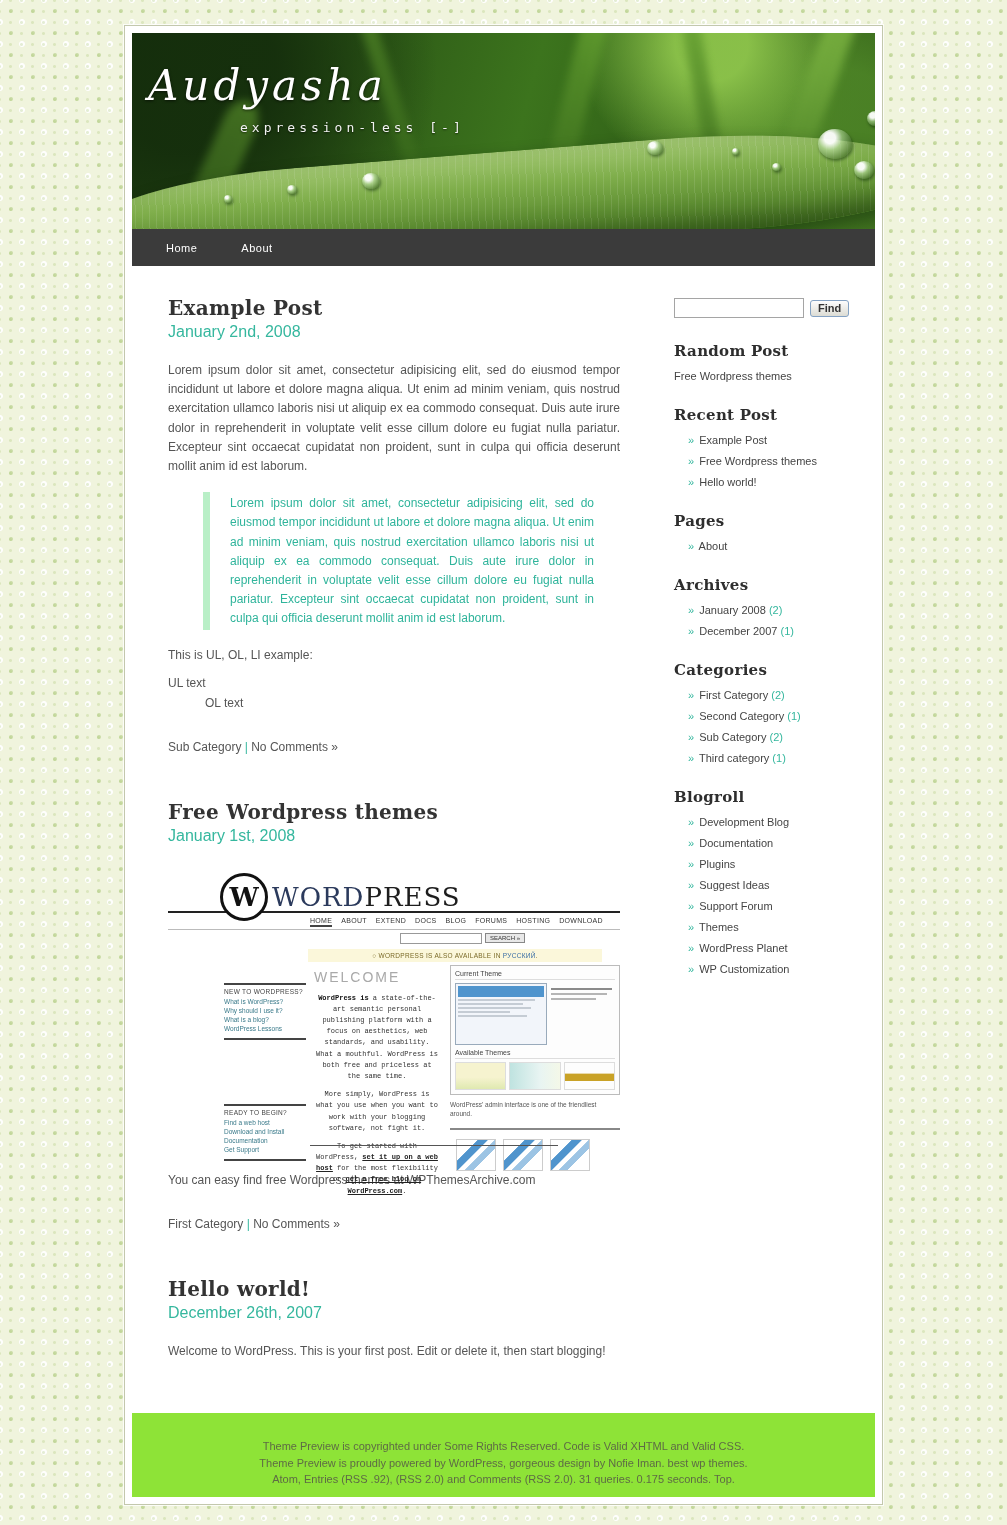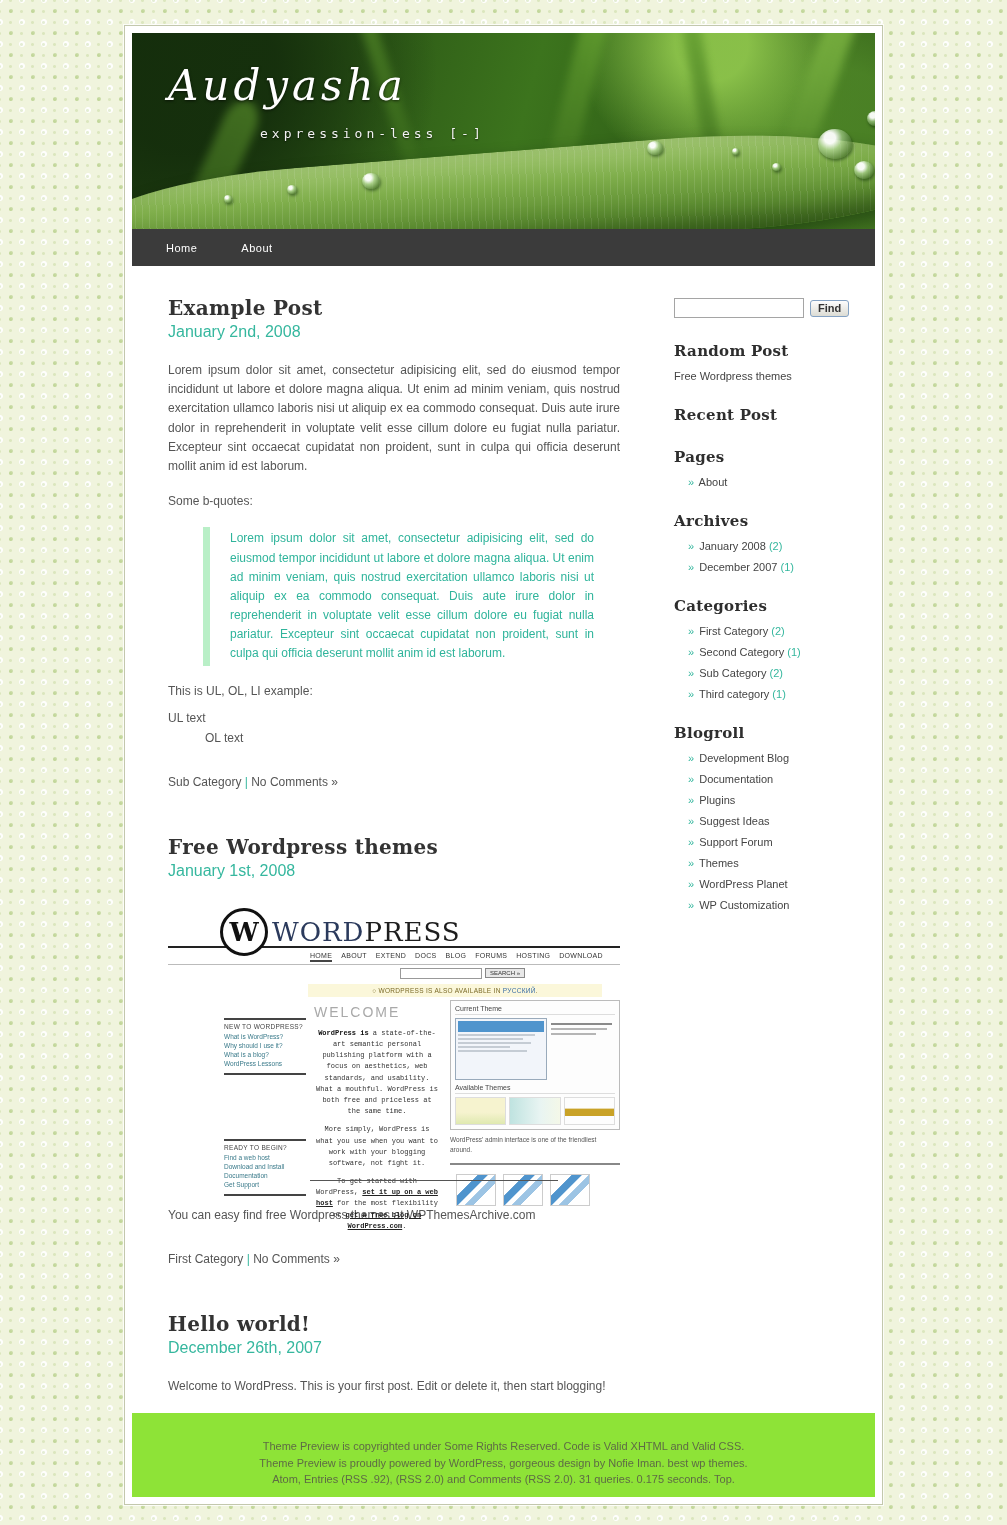--- a/index.html
+++ b/index.html
@@ -37,23 +37,23 @@
     background:
       repeating-linear-gradient(92deg, rgba(255,255,255,.10) 0 1px, rgba(0,0,0,0) 1px 7px),
       linear-gradient(to bottom,#a3c873 0%,#7fae4b 35%,#5f8f33 70%,#4d7a28 100%);
     border-radius:48% 62% 42% 58% / 95% 120% 70% 90%;
     transform:rotate(-4.5deg);
     box-shadow:0 10px 18px rgba(0,20,0,.45), inset 0 -12px 22px rgba(20,50,5,.5);
   }
   .drop{position:absolute; border-radius:50%;
     background:radial-gradient(circle at 35% 30%, rgba(255,255,255,.95) 0 18%, rgba(190,225,170,.55) 40%, rgba(60,100,40,.55) 75%, rgba(30,60,20,.6) 100%);
     box-shadow:1px 2px 3px rgba(0,30,0,.45);}
-  .logo{position:absolute; left:36px; top:28px; color:#fff;}
+  .logo{position:absolute; left:16px; top:28px; color:#fff;}
   .logo-title{font-family:"DejaVu Serif", serif; font-style:italic; font-size:42px; letter-spacing:4px; text-shadow:0 1px 3px rgba(0,0,0,.6);}
-  .logo-tag{font-family:"DejaVu Sans Mono", monospace; font-size:13px; letter-spacing:4px; margin:16px 0 0 92px; color:#f2f2f2; text-shadow:0 1px 2px rgba(0,0,0,.6);}
+  .logo-tag{font-family:"DejaVu Sans Mono", monospace; font-size:13px; letter-spacing:4px; margin:10px 0 0 92px; color:#f2f2f2; text-shadow:0 1px 2px rgba(0,0,0,.6);}
   
   .nav{height:37px; background:#3b3b3b; display:flex; align-items:center; padding-left:34px;}
   .nav a{color:#fff; font-size:11px; text-decoration:none; letter-spacing:.5px; margin-right:44px; cursor:pointer;}
   
   .content{display:flex; padding:30px 0 0 36px;}
   .main{width:452px;}
   .post{margin-bottom:46px;}
   .post h2{font-family:"DejaVu Serif", serif; font-size:20px; font-weight:bold; color:#333; margin:0; letter-spacing:.3px;}
   .date{color:#35b79e; font-size:16px; margin:3px 0 20px;}
   .bold-line{font-size:12px; font-weight:bold; color:#444; margin:0 0 14px;}
@@ -170,21 +170,20 @@
   </div>
 
   <div class="content">
 
     <div class="main">
 
       <div class="post">
         <h2>Example Post</h2>
         <div class="date">January 2nd, 2008</div>
         <p class="para">Lorem ipsum dolor sit amet, consectetur adipisicing elit, sed do eiusmod tempor incididunt ut labore et dolore magna aliqua. Ut enim ad minim veniam, quis nostrud exercitation ullamco laboris nisi ut aliquip ex ea commodo consequat. Duis aute irure dolor in reprehenderit in voluptate velit esse cillum dolore eu fugiat nulla pariatur. Excepteur sint occaecat cupidatat non proident, sunt in culpa qui officia deserunt mollit anim id est laborum.</p>
-        <p class="para">Some b-quotes:</p>
         <blockquote>Lorem ipsum dolor sit amet, consectetur adipisicing elit, sed do eiusmod tempor incididunt ut labore et dolore magna aliqua. Ut enim ad minim veniam, quis nostrud exercitation ullamco laboris nisi ut aliquip ex ea commodo consequat. Duis aute irure dolor in reprehenderit in voluptate velit esse cillum dolore eu fugiat nulla pariatur. Excepteur sint occaecat cupidatat non proident, sunt in culpa qui officia deserunt mollit anim id est laborum.</blockquote>
         <div class="lists">
           <p class="para" style="margin-bottom:10px">This is UL, OL, LI example:</p>
           <div class="ul-text">UL text</div>
           <div class="ol-text">OL text</div>
         </div>
         <div class="meta">
           <a>Sub Category</a>
           <span>|</span>
           <a>No Comments »</a>
@@ -297,20 +296,25 @@
     <div class="sidebar">
       <div class="s-search">
         <input style="">
         <button>Find</button>
       </div>
 
       <h2>Random Post</h2>
       <a class="plain-link">Free Wordpress themes</a>
 
       <h2>Recent Post</h2>
+      <ul class="side-list">
+        <li><span class="raq">»</span> <a>Example Post</a></li>
+        <li><span class="raq">»</span> <a>Free Wordpress themes</a></li>
+        <li><span class="raq">»</span> <a>Hello world!</a></li>
+      </ul>
 
       <h2>Pages</h2>
       <ul class="side-list">
         <li><span class="raq">»</span> <a>About</a></li>
       </ul>
 
       <h2>Archives</h2>
       <ul class="side-list">
         <li><span class="raq">»</span> <a>January 2008</a> <span class="count">(2)</span></li>
         <li><span class="raq">»</span> <a>December 2007</a> <span class="count">(1)</span></li>

